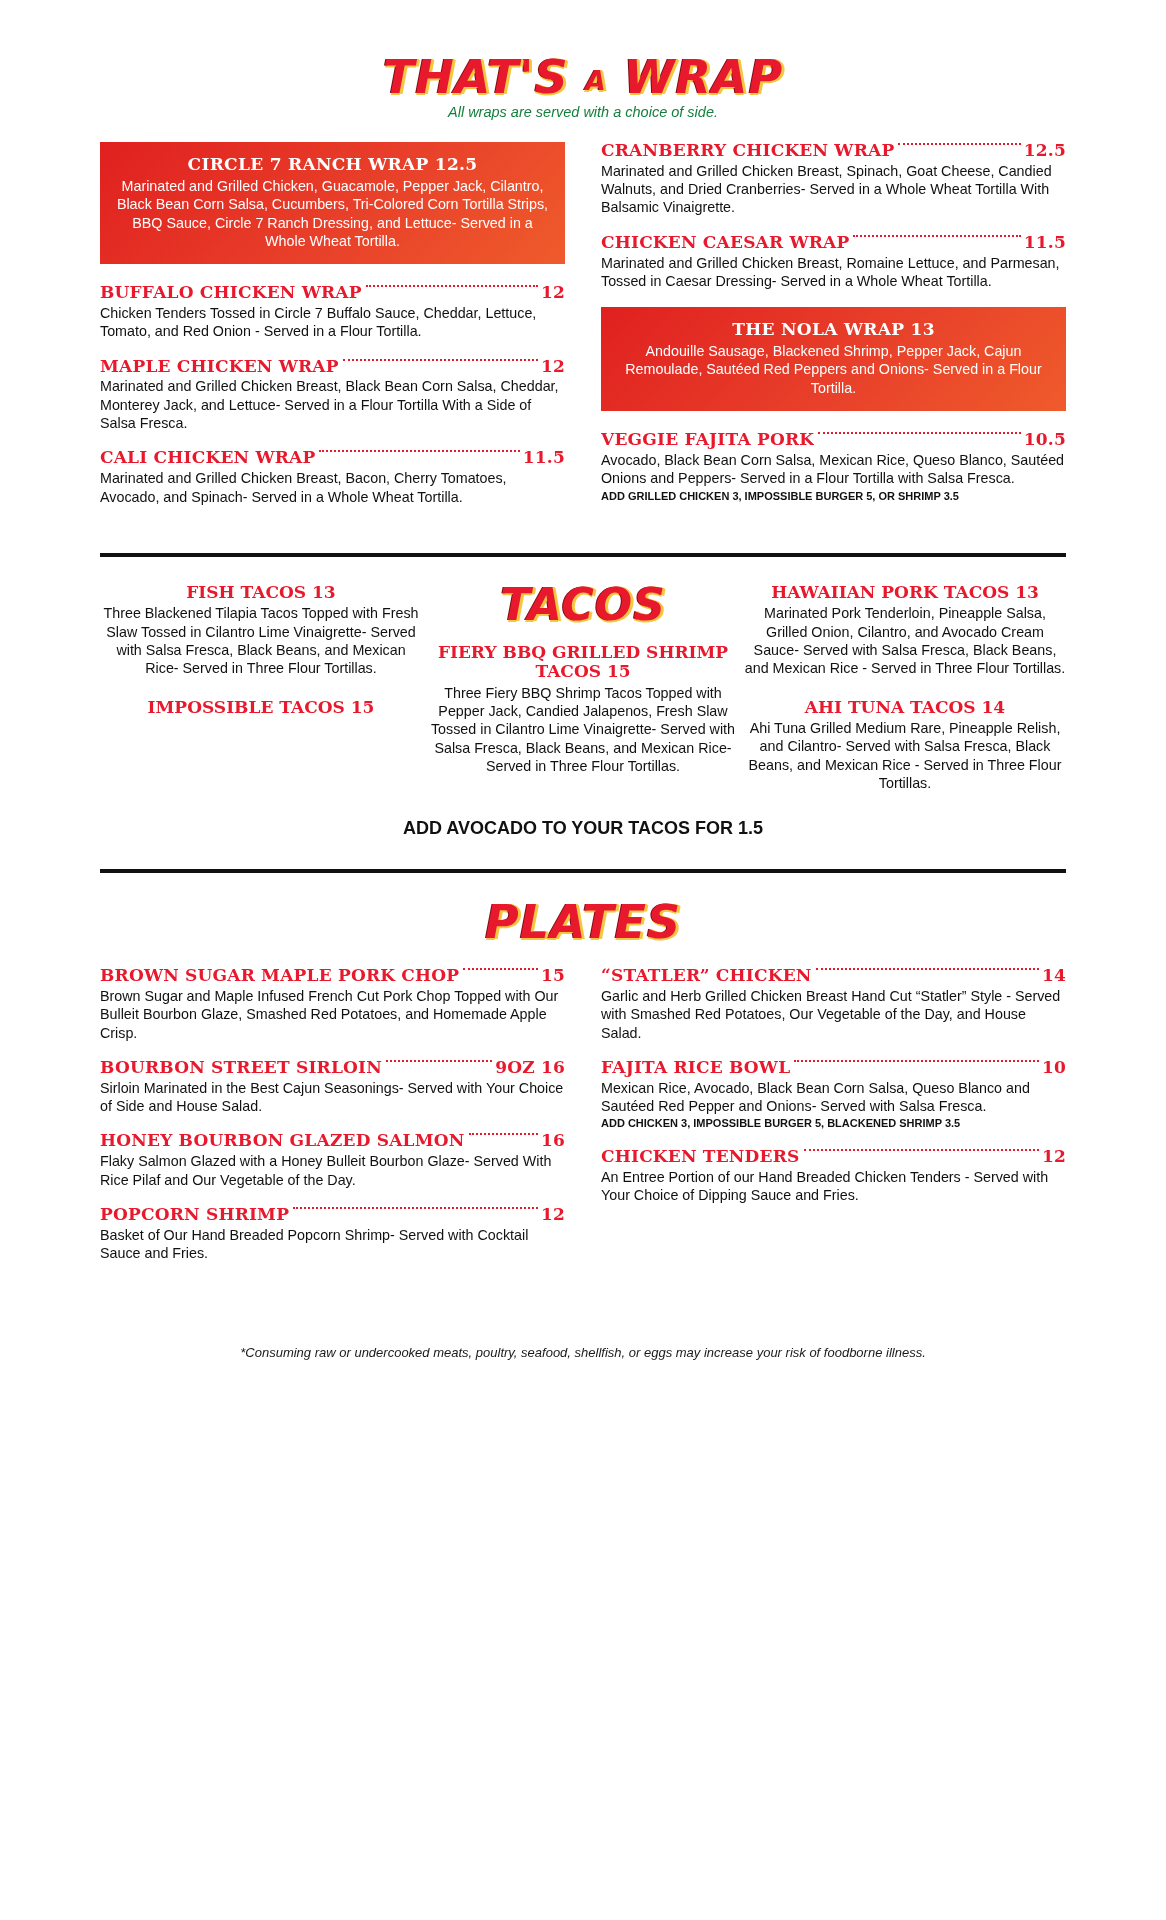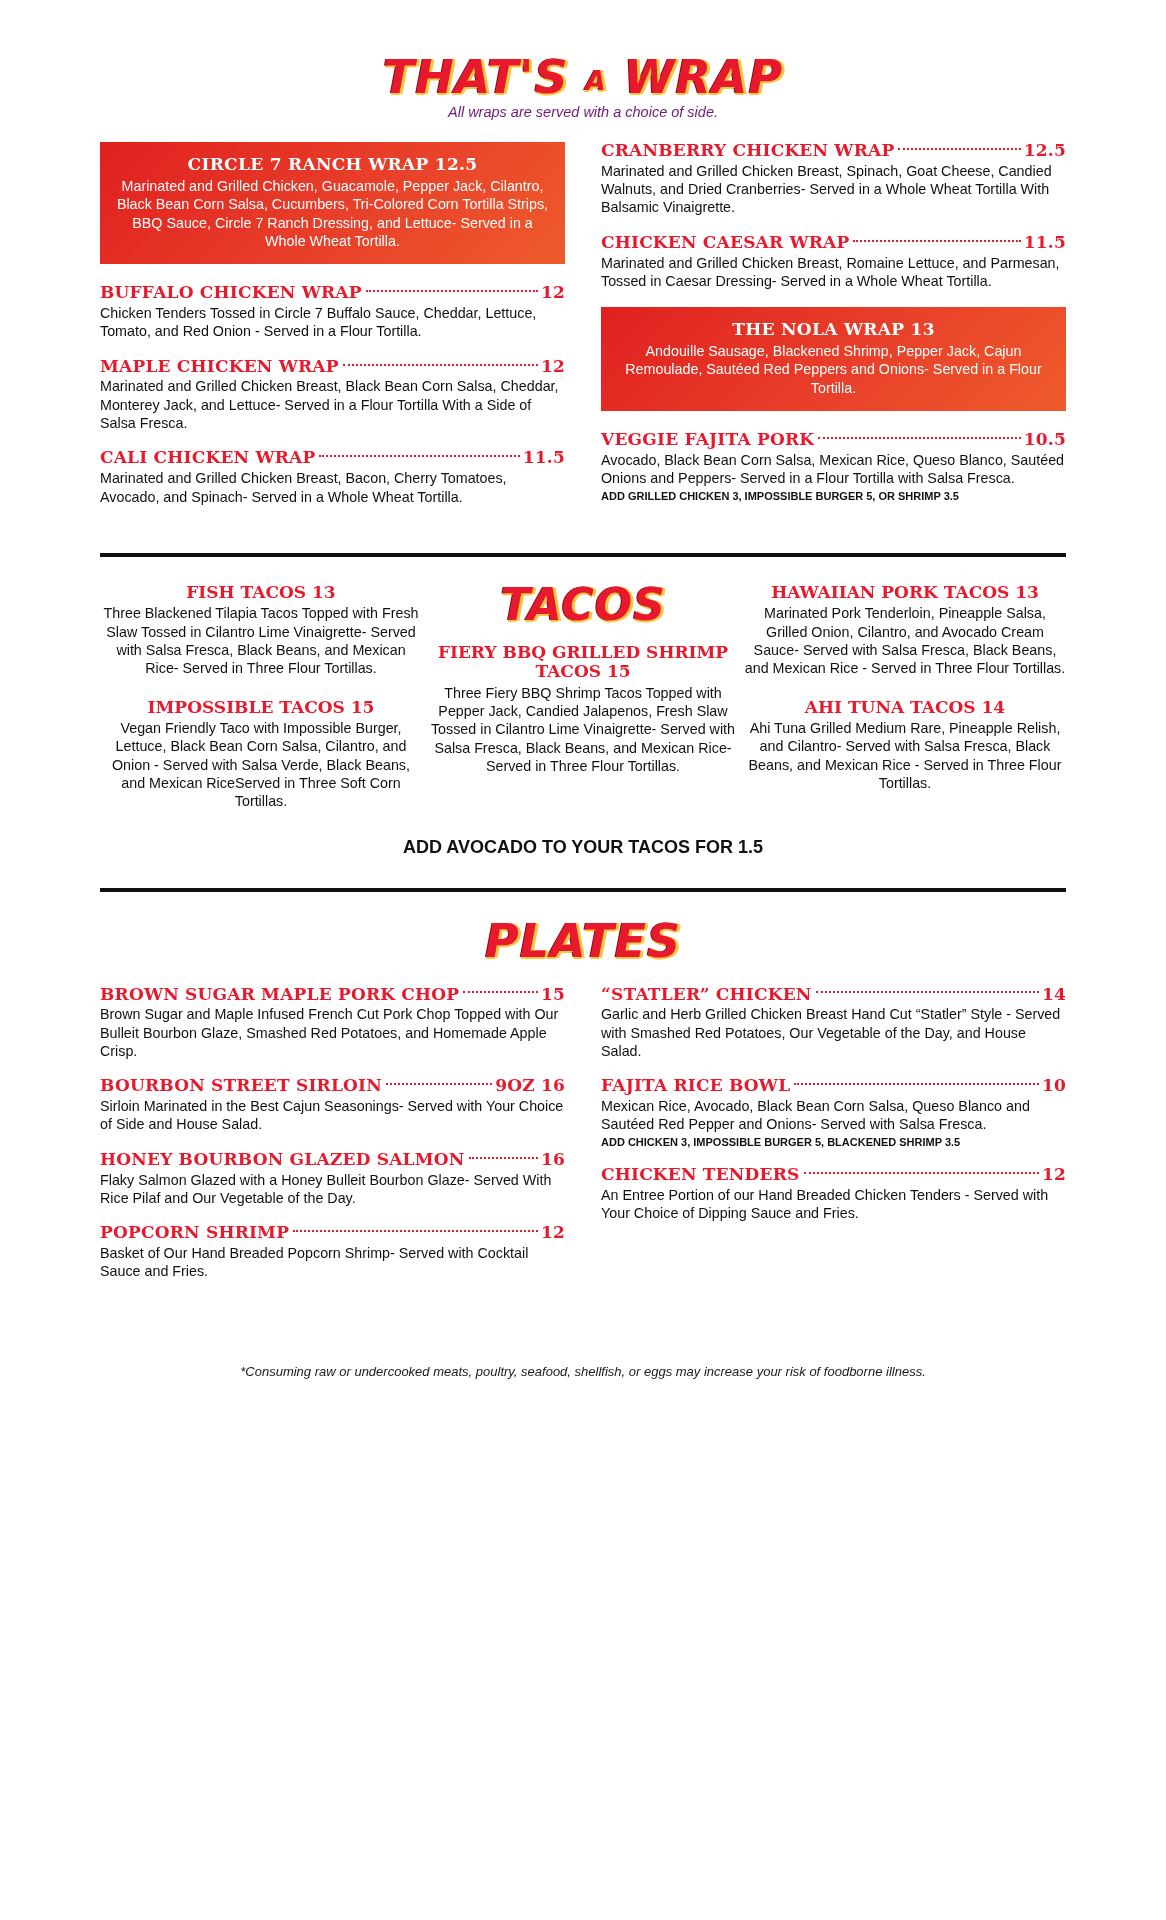--- a/index.html
+++ b/index.html
@@ -42,42 +42,42 @@
     margin: 14px 0 4px 0;
   }
   .title-wrap .small {
     font-size: 26px;
     vertical-align: middle;
   }
   .subtitle {
     text-align: center;
     font-style: italic;
     font-size: 14.5px;
-    color: #701a75;
+    color: #15803d;
     margin-bottom: 22px;
   }
 
   
   .cols {
     display: flex;
     gap: 36px;
     align-items: flex-start;
   }
   .col {
     flex: 1 1 0;
     min-width: 0;
   }
 
   
   .item {
     margin-bottom: 17px;
   }
   .item-head {
     display: flex;
-    align-items: center;
+    align-items: flex-start;
     font-family: "DejaVu Serif", serif;
     font-weight: bold;
     font-size: 17px;
     color: #e8192c;
     letter-spacing: .2px;
     line-height: 1.05;
     white-space: nowrap;
   }
   .item-name {
     flex: 0 1 auto;
@@ -282,21 +282,20 @@
 
   <div class="tacos-grid">
 
     <div class="tacos-col">
       <div class="taco-item">
         <div class="taco-name">FISH TACOS   13</div>
         <div class="taco-desc">Three Blackened Tilapia Tacos Topped with Fresh Slaw Tossed in Cilantro Lime Vinaigrette- Served with Salsa Fresca, Black Beans, and Mexican Rice- Served in Three Flour Tortillas.</div>
       </div>
       <div class="taco-item">
         <div class="taco-name">IMPOSSIBLE TACOS   15</div>
-        <div class="taco-desc">Vegan Friendly Taco with Impossible Burger, Lettuce, Black Bean Corn Salsa, Cilantro, and Onion - Served with Salsa Verde, Black Beans, and Mexican RiceServed in Three Soft Corn Tortillas.</div>
       </div>
     </div>
 
     <div class="tacos-col">
       <div class="display-title title-tacos">TACOS</div>
       <div class="taco-item">
         <div class="taco-name">FIERY BBQ GRILLED SHRIMP TACOS  15</div>
         <div class="taco-desc">Three Fiery BBQ Shrimp Tacos Topped with Pepper Jack, Candied Jalapenos, Fresh Slaw Tossed in Cilantro Lime Vinaigrette- Served with Salsa Fresca, Black Beans, and Mexican Rice- Served in Three Flour Tortillas.</div>
       </div>
     </div>

